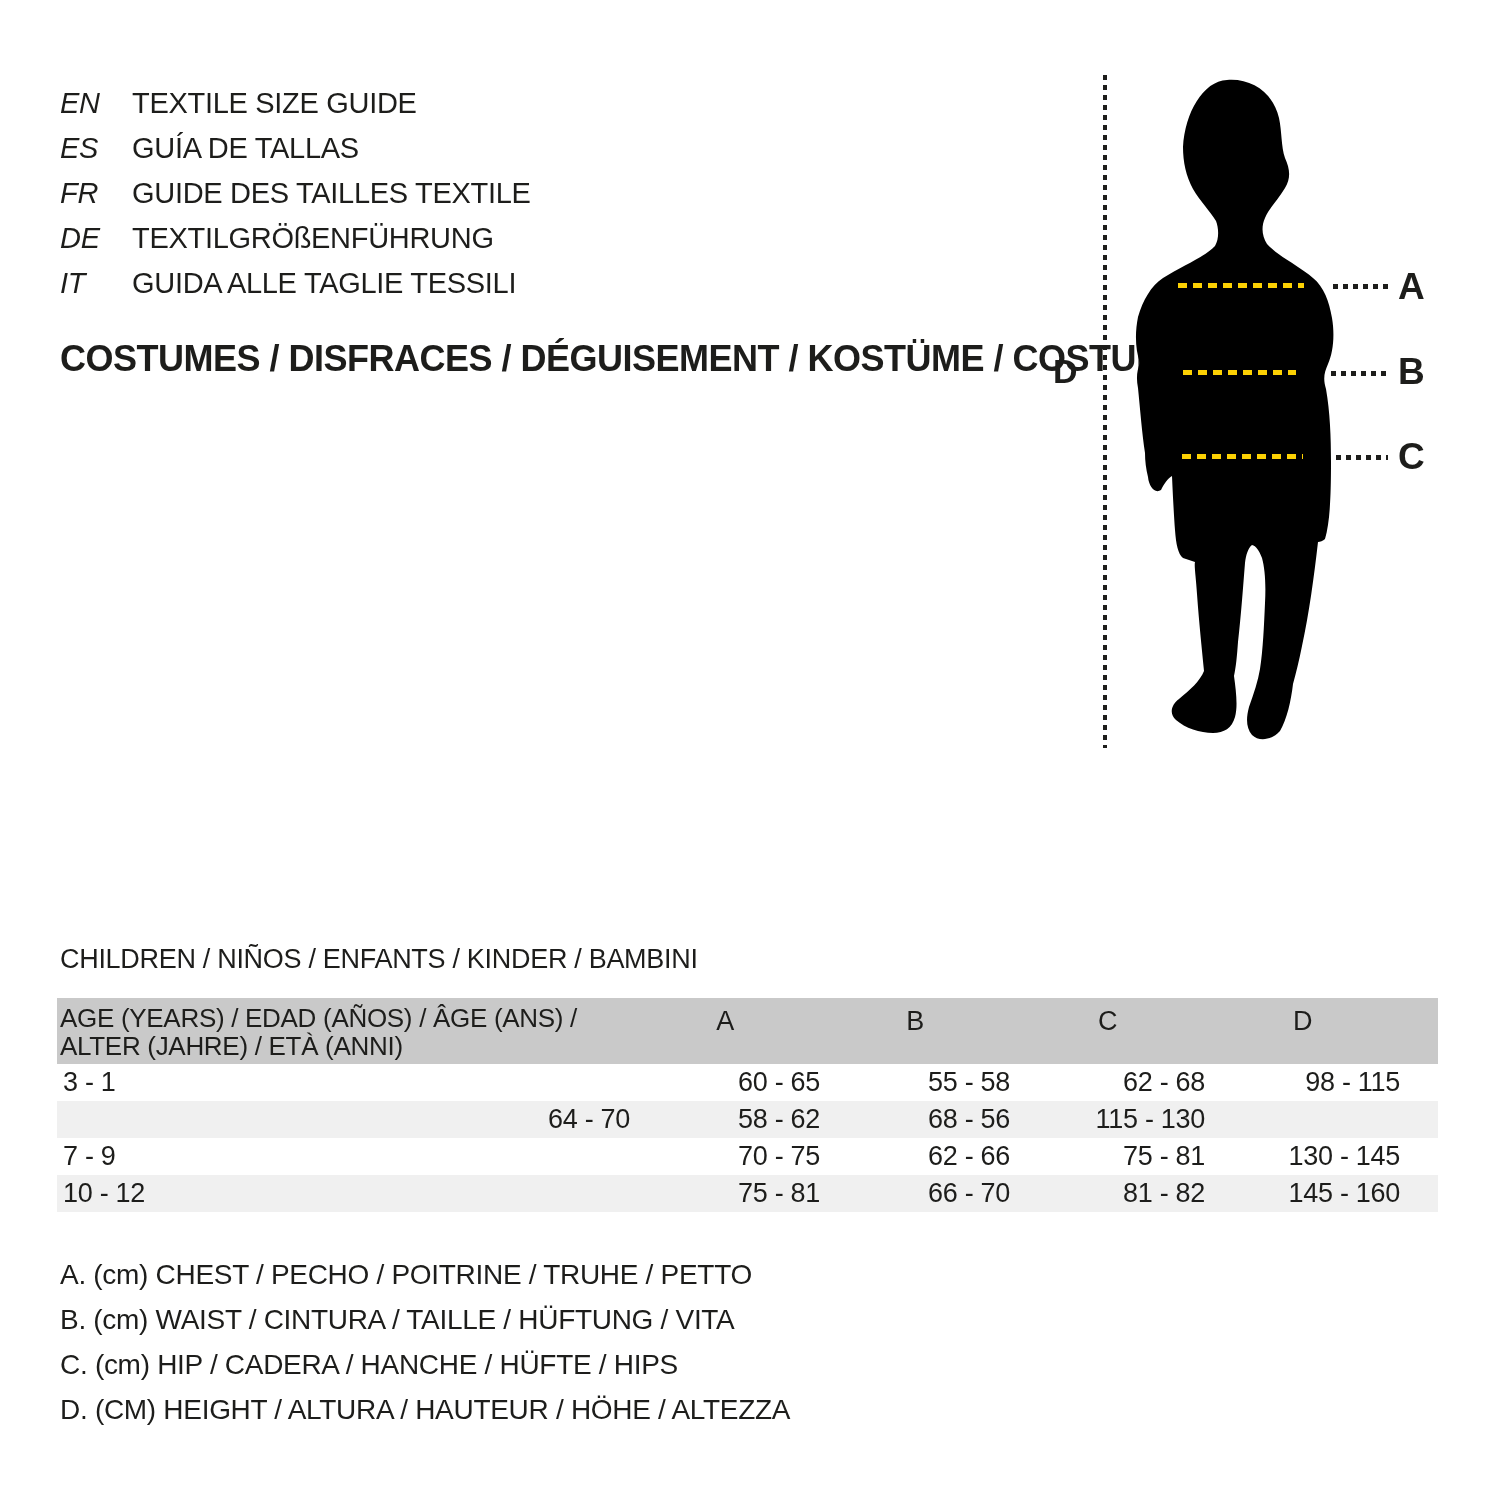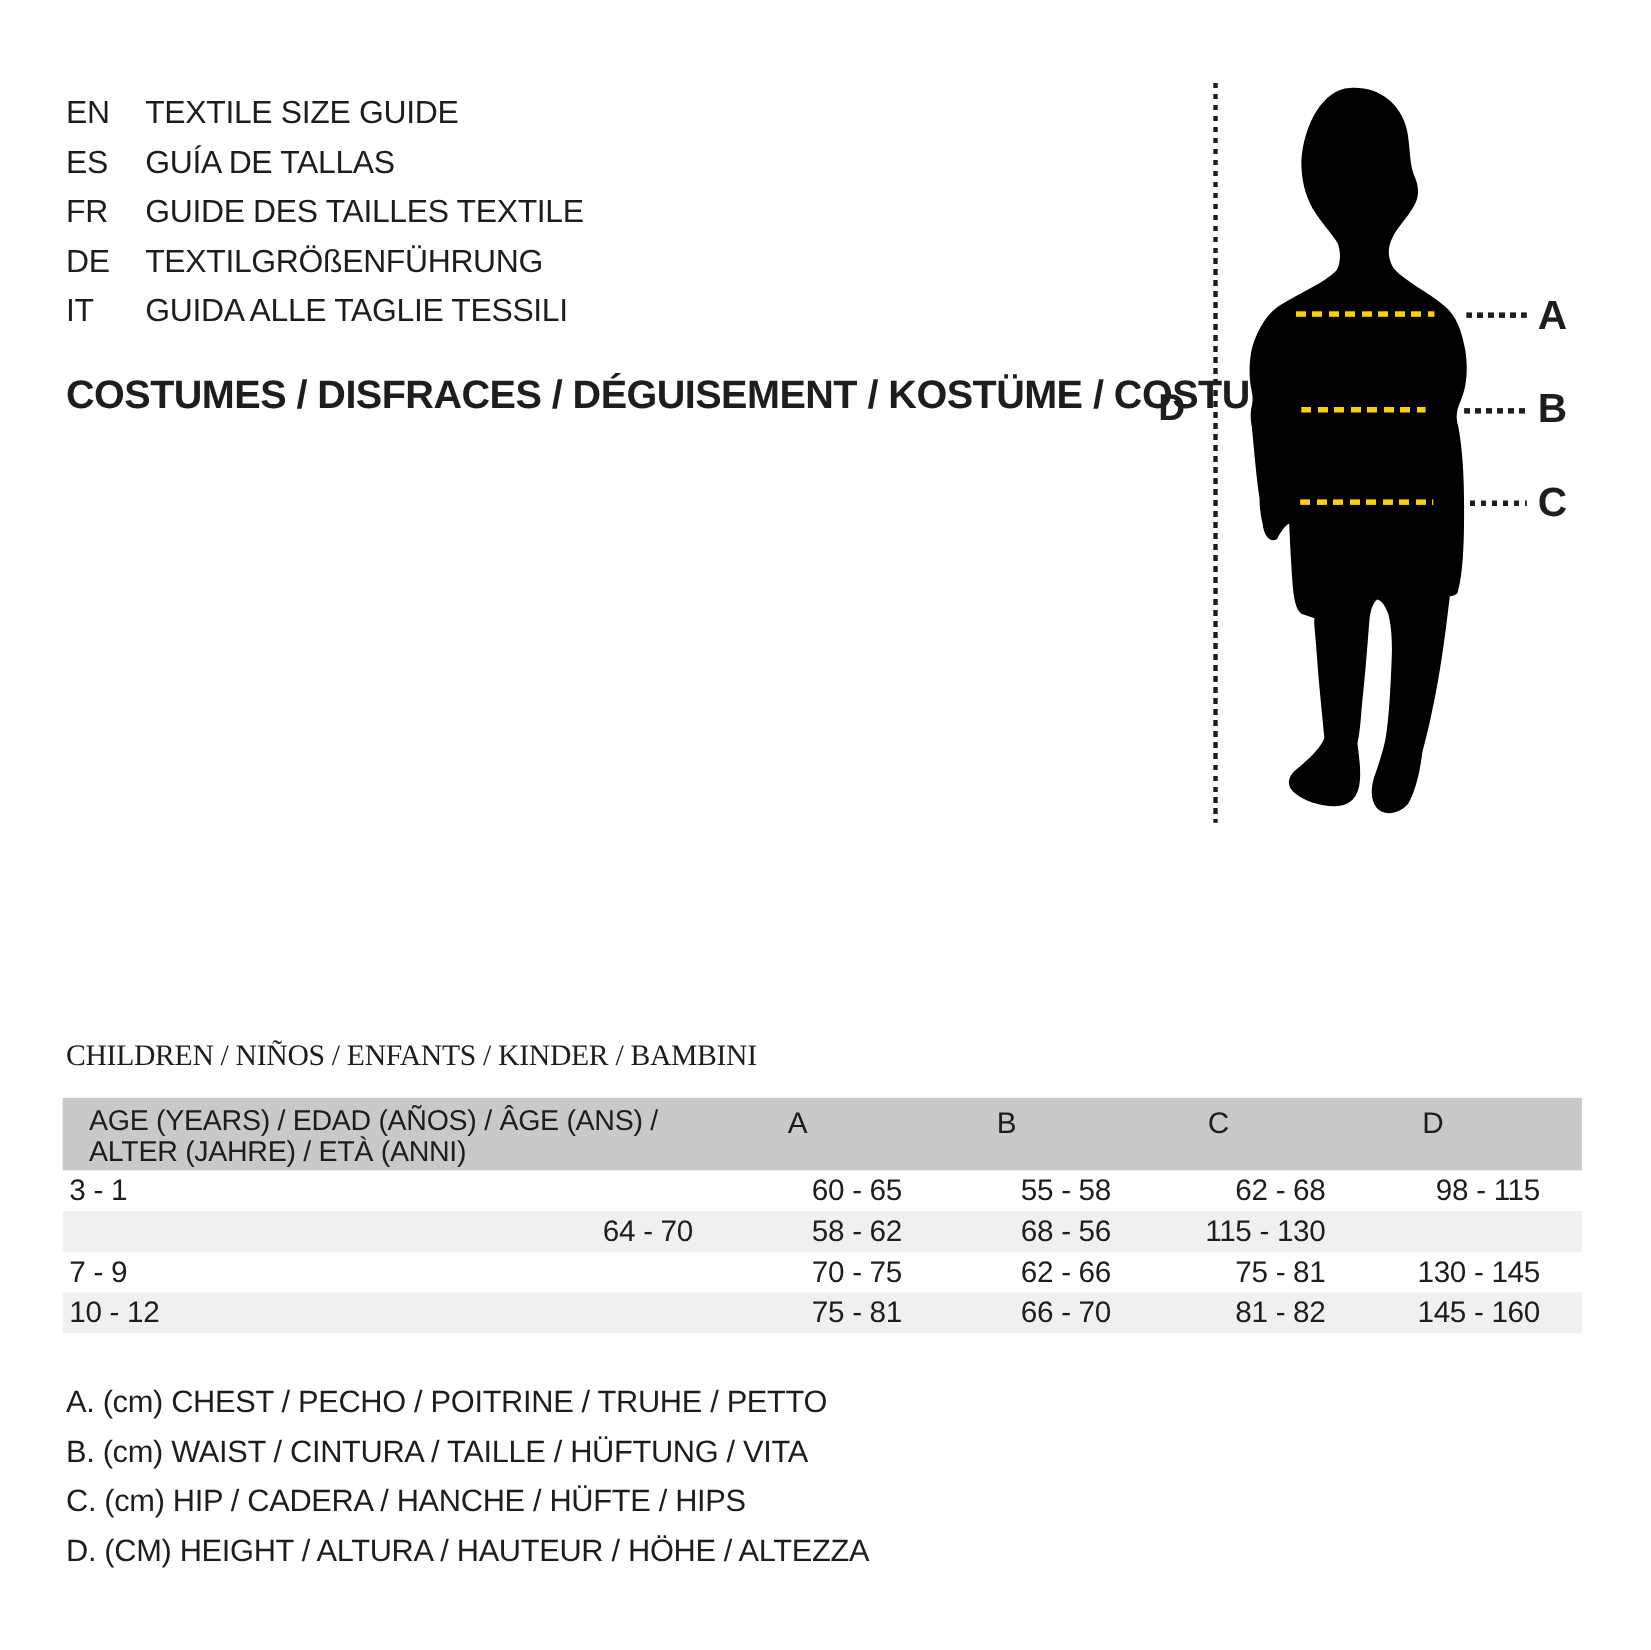--- a/index.html
+++ b/index.html
@@ -4,21 +4,21 @@
 <style>
   html,body{margin:0;padding:0;background:#fff;}
   .canvas{
     position:relative;width:1501px;height:1500px;background:#fff;overflow:hidden;
     font-family:"Liberation Sans",sans-serif;color:var(--text,#1d1d1b);
     letter-spacing:-0.3px;
   }
   
   .lang-list{position:absolute;left:60px;top:81px;}
   .lang-row{display:flex;height:45px;align-items:center;font-size:29px;}
-  .lang-code{width:72px;flex:0 0 72px;}
+  .lang-code{width:72px;flex:0 0 72px;font-style:italic;}
   .costumes-title{
     position:absolute;left:60px;top:338px;margin:0;
     font-size:36px;font-weight:700;letter-spacing:-0.5px;white-space:nowrap;
   }
   
   .v-dotted{
     position:absolute;left:1103px;top:75px;width:4px;height:673px;
     background:repeating-linear-gradient(to bottom,var(--text,#000) 0 5px,transparent 5px 10px);
   }
   .d-label{position:absolute;left:1053px;top:352px;font-size:34px;font-weight:700;}
@@ -31,25 +31,25 @@
   #yb{left:1183px;top:370px;width:113px;}
   #yc{left:1182px;top:454px;width:121px;}
   #la{left:1333px;top:284px;width:55px;}
   #lb{left:1331px;top:371px;width:57px;}
   #lc{left:1336px;top:455px;width:52px;}
   .fig-label{position:absolute;font-size:37px;font-weight:700;}
   #fa{left:1398px;top:266px;}
   #fb{left:1398px;top:351px;}
   #fc{left:1398px;top:436px;}
   
-  .children-title{position:absolute;left:60px;top:944px;margin:0;font-size:27px;font-weight:400;font-family:Liberation Serif, serif;}
+  .children-title{position:absolute;left:60px;top:944px;margin:0;font-size:27px;font-weight:400;}
   .size-table{position:absolute;left:57px;top:998px;width:1381px;font-size:27px;}
   .srow{display:grid;grid-template-columns:573px 190px 190px 195px 195px 38px;}
   .thead{background:var(--header-bg,#c9c9c9);height:66px;}
-  .age-head{padding:6px 0 0 24px;font-size:26px;line-height:28px;}
+  .age-head{padding:6px 0 0 3px;font-size:26px;line-height:28px;}
   .thead .col-letter{padding-top:8px;}
   .col-letter{text-align:center;}
   .drow{height:37px;align-items:center;}
   .drow.alt{background:var(--stripe-bg,#f0f0f0);}
   .cell{text-align:right;}
   .cell-age{padding-left:6px;}
   
   .legend{position:absolute;left:60px;top:1252px;margin:0;padding:0;list-style:none;font-size:28px;}
   .legend li{height:45px;display:flex;align-items:center;}
 </style>

